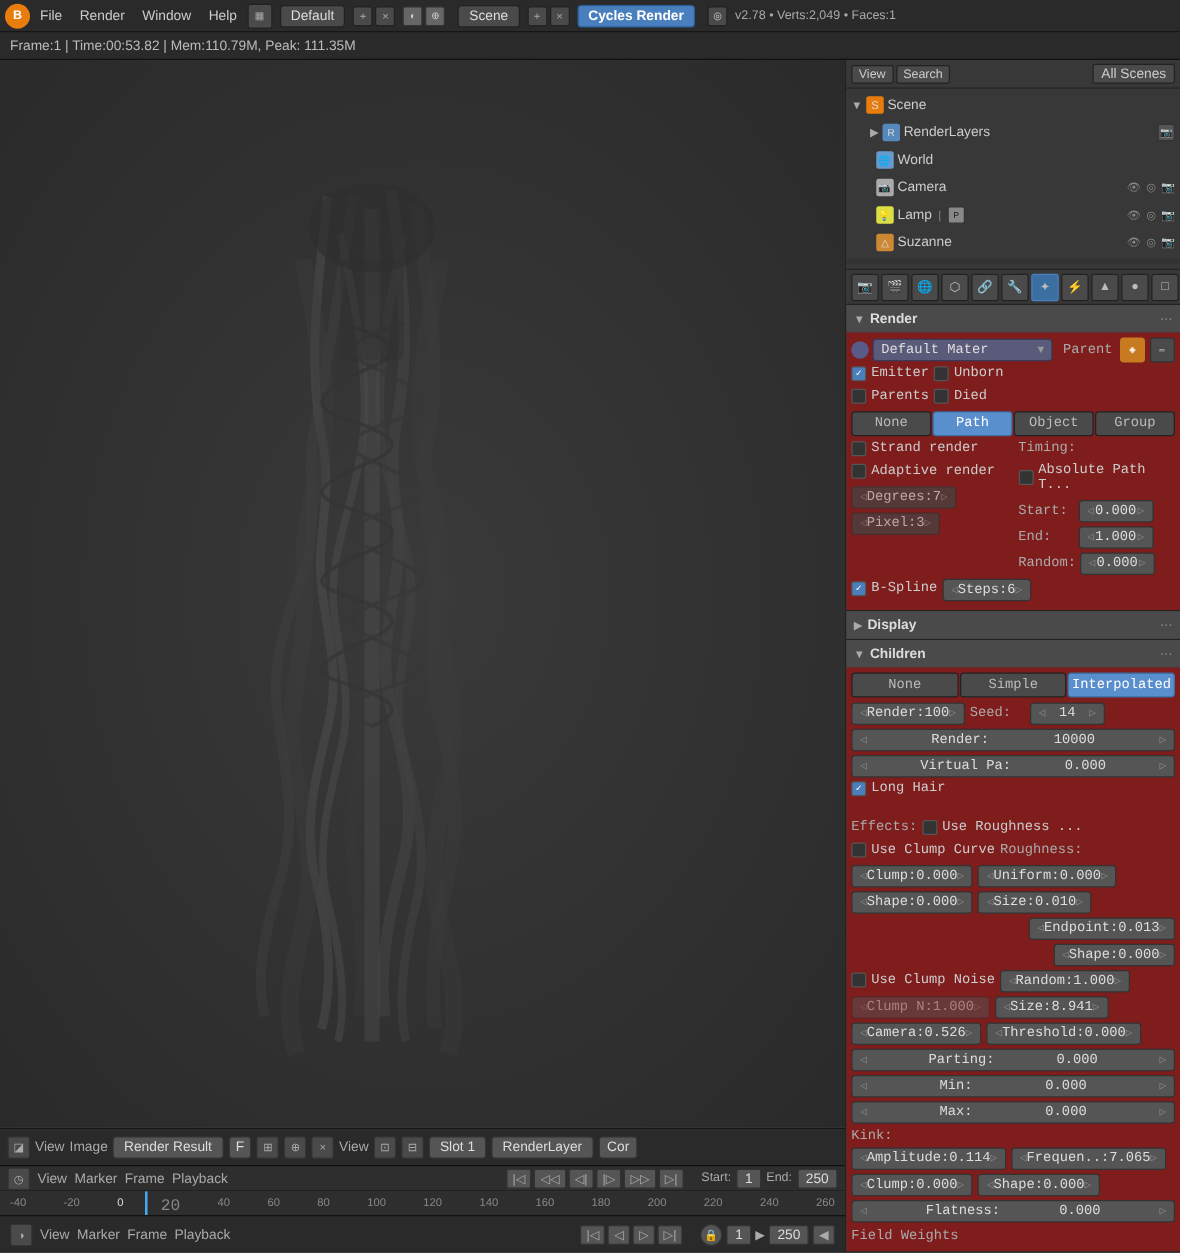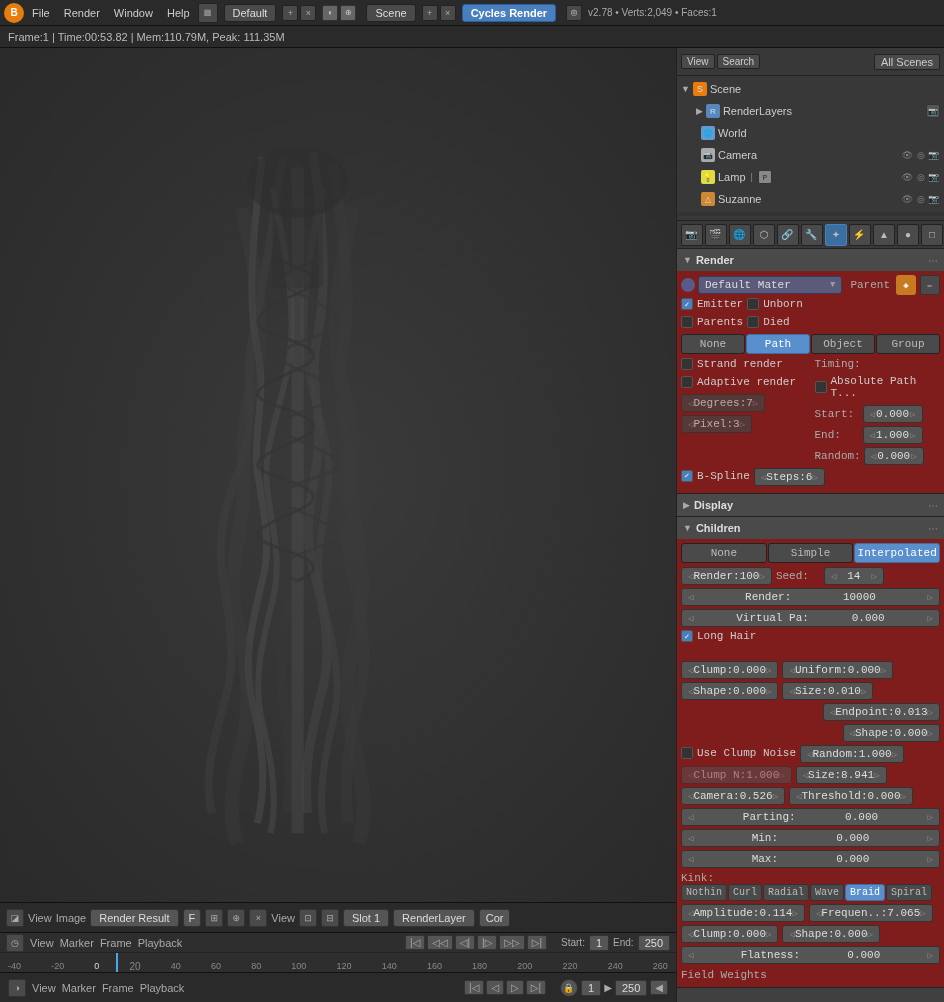--- a/index.html
+++ b/index.html
@@ -570,21 +570,21 @@
             <div style="background:#555;border:1px solid #333;border-radius:2px;padding:1px 6px;font-size:11px;color:#ddd;">250</div>
           </div>
         </div>
         <div class="timeline-ruler">
           <div style="position:absolute;left:0;right:0;top:0;bottom:0;background:#2e2e2e;"></div>
           <div style="position:absolute;top:0;left:116px;width:2px;height:100%;background:#44aaee;"></div>
           <div style="display:flex;width:100%;justify-content:space-between;padding:0 4px;position:relative;z-index:1;">
             <span style="color:#888;font-size:9px;">-40</span>
             <span style="color:#888;font-size:9px;">-20</span>
             <span style="color:#ddd;font-size:9px;">0</span>
-            <span style="color:#888;font-size:10px;">20</span>
+            <span style="color:#888;font-size:13px;font-family:Liberation Mono, monospace;">20</span>
             <span style="color:#888;font-size:9px;">40</span>
             <span style="color:#888;font-size:9px;">60</span>
             <span style="color:#888;font-size:9px;">80</span>
             <span style="color:#888;font-size:9px;">100</span>
             <span style="color:#888;font-size:9px;">120</span>
             <span style="color:#888;font-size:9px;">140</span>
             <span style="color:#888;font-size:9px;">160</span>
             <span style="color:#888;font-size:9px;">180</span>
             <span style="color:#888;font-size:9px;">200</span>
             <span style="color:#888;font-size:9px;">220</span>
@@ -892,21 +892,35 @@
               <span>0.000</span>
               <span style="font-size:9px;color:#888;">▷</span>
             </div>
           </div>
 
           <div class="checkbox-row" style="margin-bottom:19px;">
             <div class="cb checked"></div>
             <span class="cb-label">Long Hair</span>
           </div>
 
-
+          <div class="two-col">
+            <span style="color:#aaa;font-size:11px;">Effects:</span>
+            <div class="checkbox-row">
+              <div class="cb"></div>
+              <span class="cb-label">Use Roughness ...</span>
+            </div>
+          </div>
+
+          <div class="two-col">
+            <div class="checkbox-row">
+              <div class="cb"></div>
+              <span class="cb-label">Use Clump Curve</span>
+            </div>
+            <span style="color:#aaa;font-size:11px;">Roughness:</span>
+          </div>
 
           <div class="two-col">
             <div class="inline-row">
               <div class="num-field" style="flex:1;">
                 <span style="font-size:9px;color:#888;">◁</span>
                 <span>Clump:</span>
                 <span>0.000</span>
                 <span style="font-size:9px;color:#888;">▷</span>
               </div>
             </div>
@@ -1037,28 +1051,20 @@
             <div class="num-field" style="flex:1;">
               <span style="font-size:9px;color:#888;">◁</span>
               <span>Max:</span>
               <span>0.000</span>
               <span style="font-size:9px;color:#888;">▷</span>
             </div>
           </div>
 
           <div class="kink-section">
             <span class="kink-label">Kink:</span>
-            <div class="kink-tabs">
-              <div class="kink-tab">Nothin</div>
-              <div class="kink-tab">Curl</div>
-              <div class="kink-tab">Radial</div>
-              <div class="kink-tab">Wave</div>
-              <div class="kink-tab active">Braid</div>
-              <div class="kink-tab">Spiral</div>
-            </div>
           </div>
 
           <div class="two-col" style="margin-top:3px;">
             <div class="inline-row">
               <div class="num-field" style="flex:1;">
                 <span style="font-size:9px;color:#888;">◁</span>
                 <span>Amplitude:</span>
                 <span>0.114</span>
                 <span style="font-size:9px;color:#888;">▷</span>
               </div>

